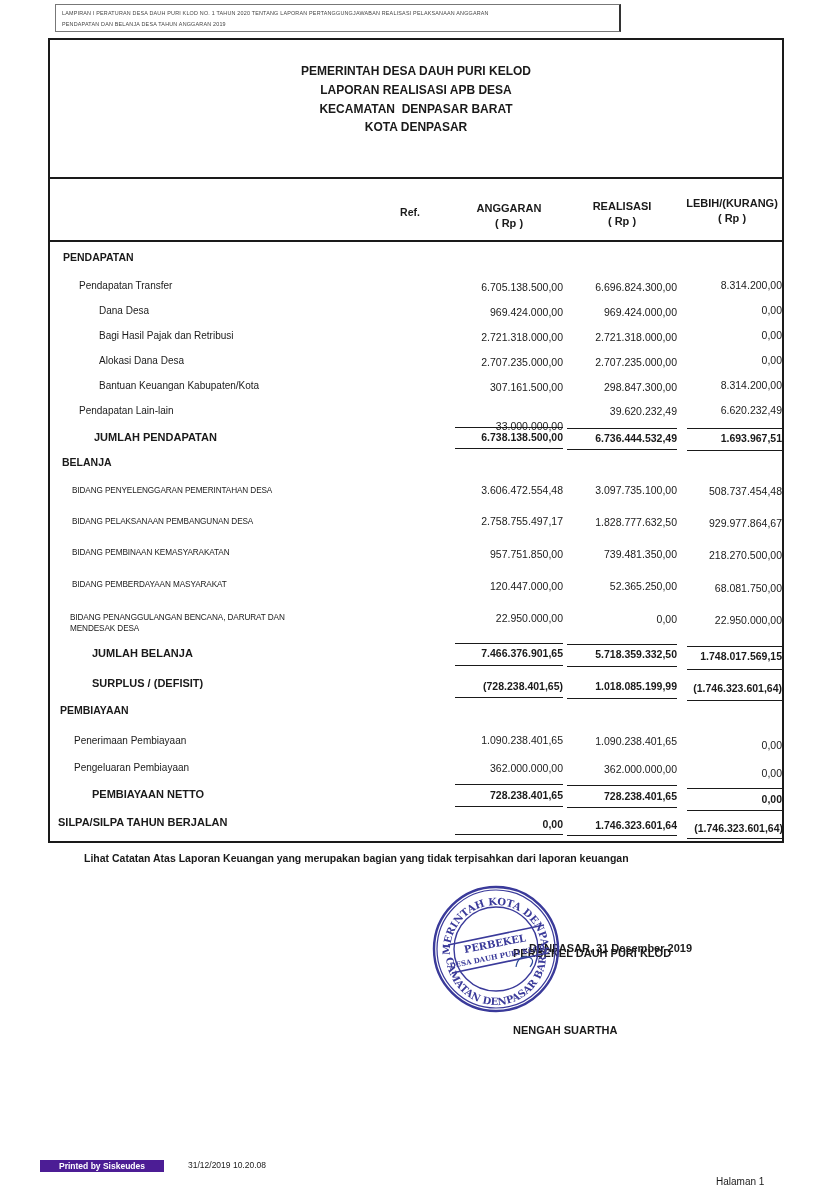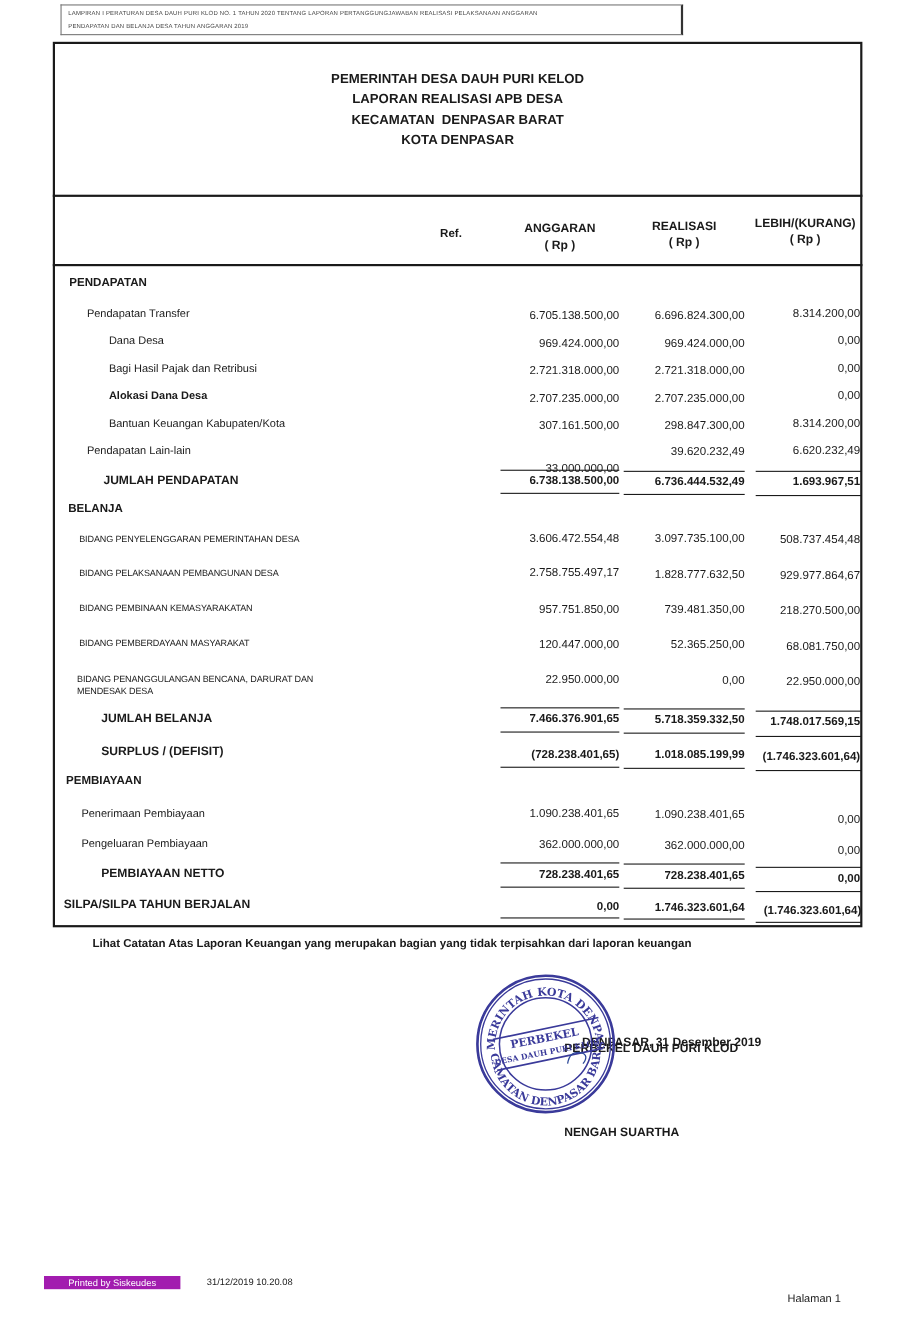--- a/index.html
+++ b/index.html
@@ -19,21 +19,21 @@
   .c1 { left:455px; width:108px; }
   .c2 { left:567px; width:110px; }
   .c3 { left:684px; width:98px; }
   .ul { position:absolute; height:0; border-top:1.6px solid #1a1a1a; }
   .u1 { left:455px; width:108px; }
   .u2 { left:567px; width:110px; }
   .u3 { left:687px; width:96px; }
   .note { left:56px; top:852px; font-size:10.5px; font-weight:bold;margin-left:28px; }
   .sign { font-size:11px; font-weight:bold; }
   .stamp { left:432px; top:885px; width:128px; height:128px; }
-  .printed { left:40px; top:1160px; width:124px; height:12px; background:#a21caf; color:#fff; font-size:8.5px; font-weight:normal; text-align:center; line-height:12px; }
+  .printed { left:40px; top:1160px; width:124px; height:12px; background:#4c1d95; color:#fff; font-size:8.5px; font-weight:bold; text-align:center; line-height:12px; }
   .printdate { left:188px; top:1160px; font-size:8.5px; }
   .halaman { left:716px; top:1176px; font-size:10px; }
 </style>
 </head>
 <body>
 
 <div class="ab lampiran">
   <div>LAMPIRAN I PERATURAN DESA DAUH PURI KLOD NO. 1 TAHUN 2020 TENTANG LAPORAN PERTANGGUNGJAWABAN REALISASI PELAKSANAAN ANGGARAN</div>
   <div>PENDAPATAN DAN BELANJA DESA TAHUN ANGGARAN 2019</div>
 </div>
@@ -77,21 +77,21 @@
   <div class="ab num c2" style="top:306px;">969.424.000,00</div>
   <div class="ab num c3" style="top:304px;">0,00</div>
 </div>
 <div>
   <div class="ab lbl" style="left:99px; top:330px;">Bagi Hasil Pajak dan Retribusi</div>
   <div class="ab num c1" style="top:331px;">2.721.318.000,00</div>
   <div class="ab num c2" style="top:331px;">2.721.318.000,00</div>
   <div class="ab num c3" style="top:329px;">0,00</div>
 </div>
 <div>
-  <div class="ab lbl" style="left:99px; top:355px;font-weight:bold;">Alokasi Dana Desa</div>
+  <div class="ab lbl" style="left:99px; top:355px;">Alokasi Dana Desa</div>
   <div class="ab num c1" style="top:356px;">2.707.235.000,00</div>
   <div class="ab num c2" style="top:356px;">2.707.235.000,00</div>
   <div class="ab num c3" style="top:354px;">0,00</div>
 </div>
 <div>
   <div class="ab lbl" style="left:99px; top:380px;">Bantuan Keuangan Kabupaten/Kota</div>
   <div class="ab num c1" style="top:381px;">307.161.500,00</div>
   <div class="ab num c2" style="top:381px;">298.847.300,00</div>
   <div class="ab num c3" style="top:379px;">8.314.200,00</div>
 </div>

